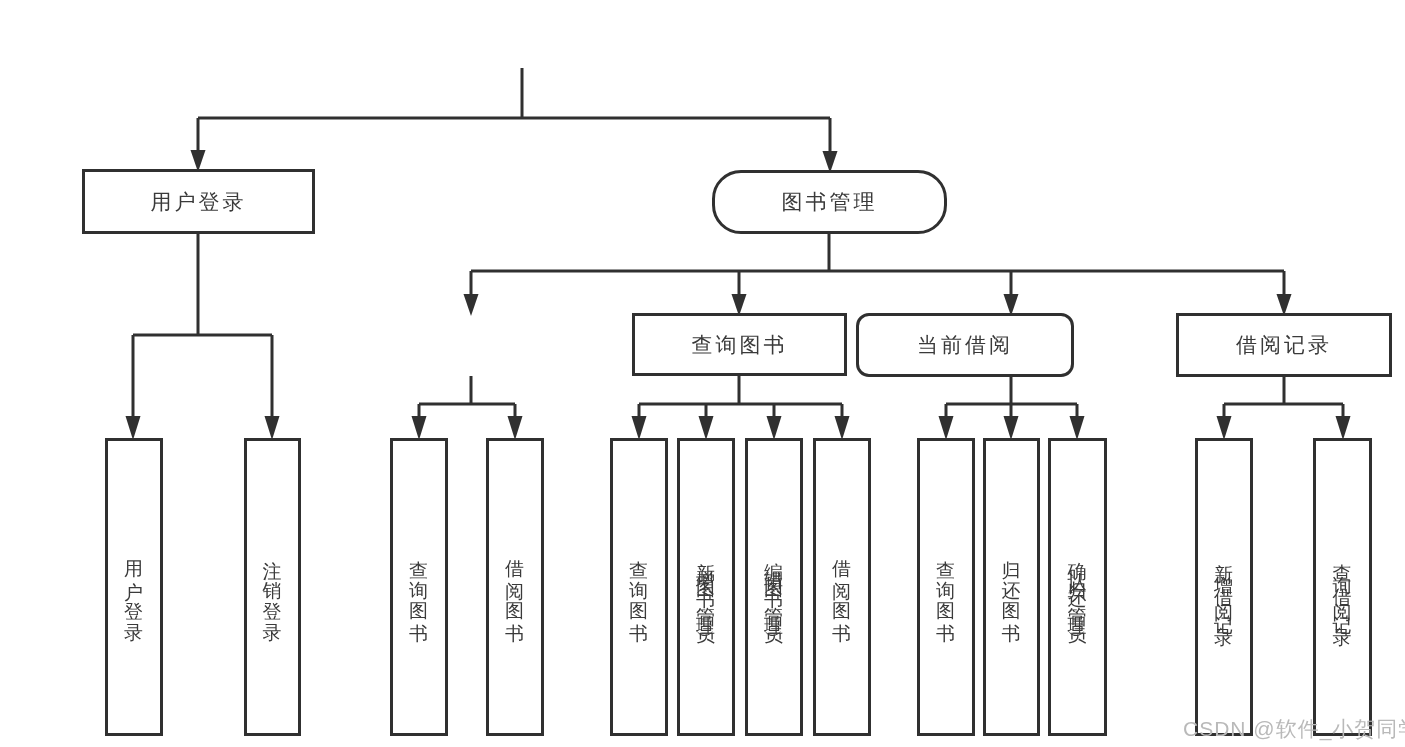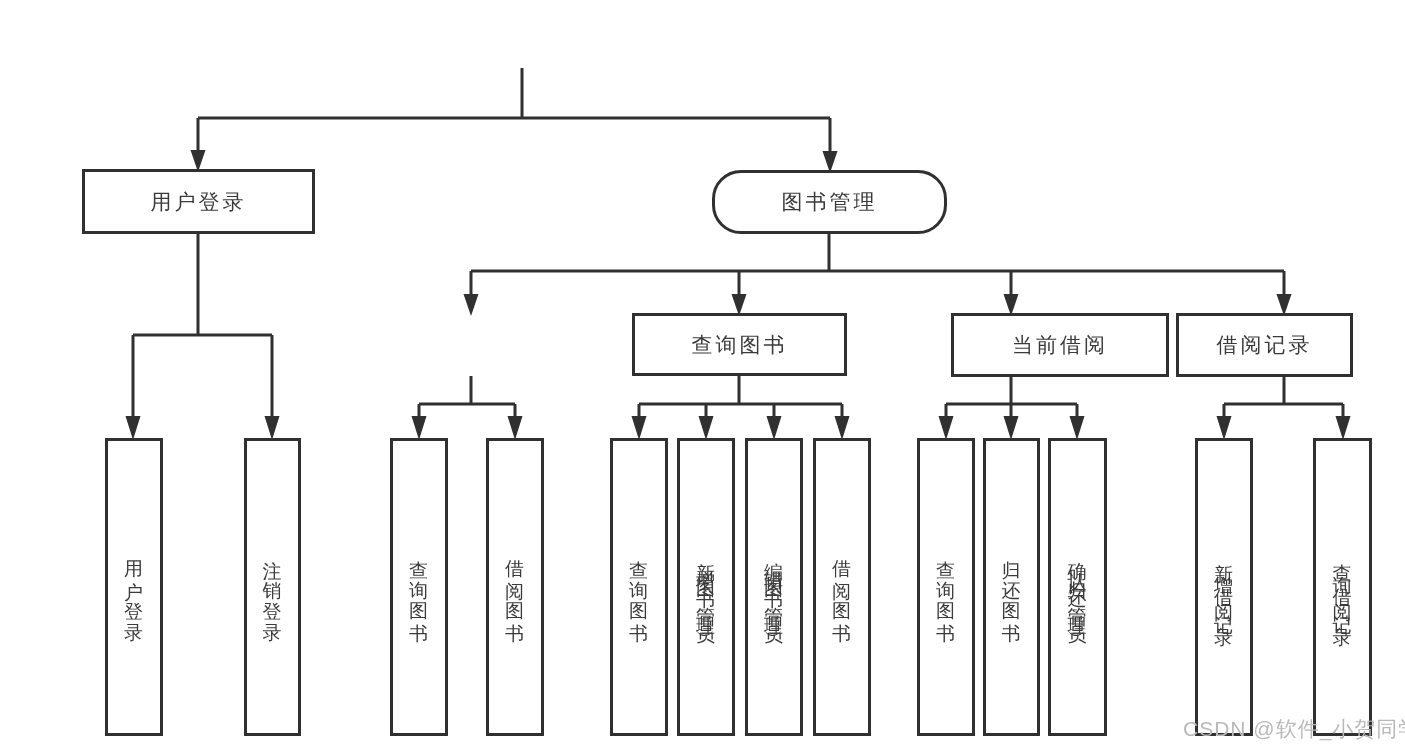--- a/index.html
+++ b/index.html
@@ -106,24 +106,24 @@
   <div class="node" style="left:82px; top:169px; width:233px; height:65px;">
     <span class="hlabel">用户登录</span>
   </div>
   <div class="node" style="left:712px; top:170px; width:235px; height:64px;border-radius:29px;">
     <span class="hlabel">图书管理</span>
   </div>
 
   <div class="node" style="left:632px; top:313px; width:215px; height:63px;">
     <span class="hlabel">查询图书</span>
   </div>
-  <div class="node" style="left:951px; top:313px; width:218px; height:64px;">
+  <div class="node" style="left:856px; top:313px; width:218px; height:64px;border-radius:13px;">
     <span class="hlabel">当前借阅</span>
   </div>
-  <div class="node" style="left:1176px; top:313px; width:177px; height:64px;">
+  <div class="node" style="left:1176px; top:313px; width:216px; height:64px;">
     <span class="hlabel">借阅记录</span>
   </div>
 
   <div class="node leaf" style="left:105px; top:438px; width:58px; height:298px;">
     <span class="vlabel v4">用户登录</span>
   </div>
   <div class="node leaf" style="left:244px; top:438px; width:57px; height:298px;">
     <span class="vlabel v4">注销登录</span>
   </div>
 

